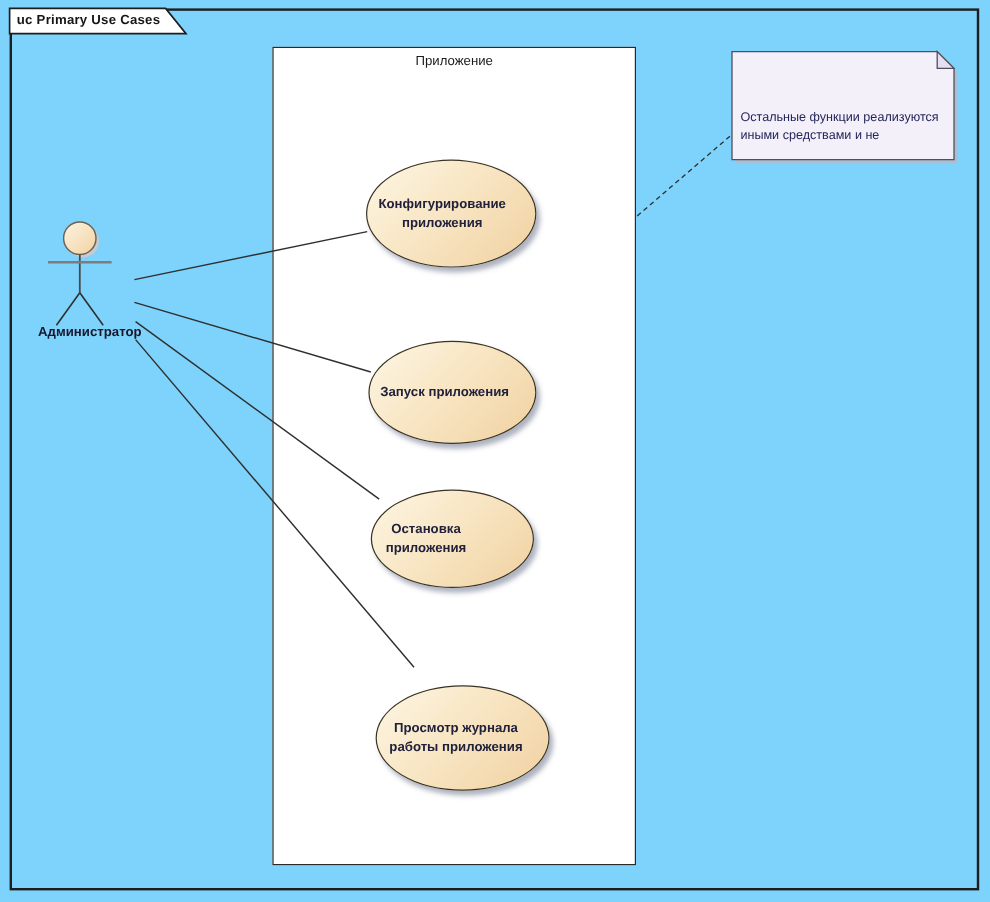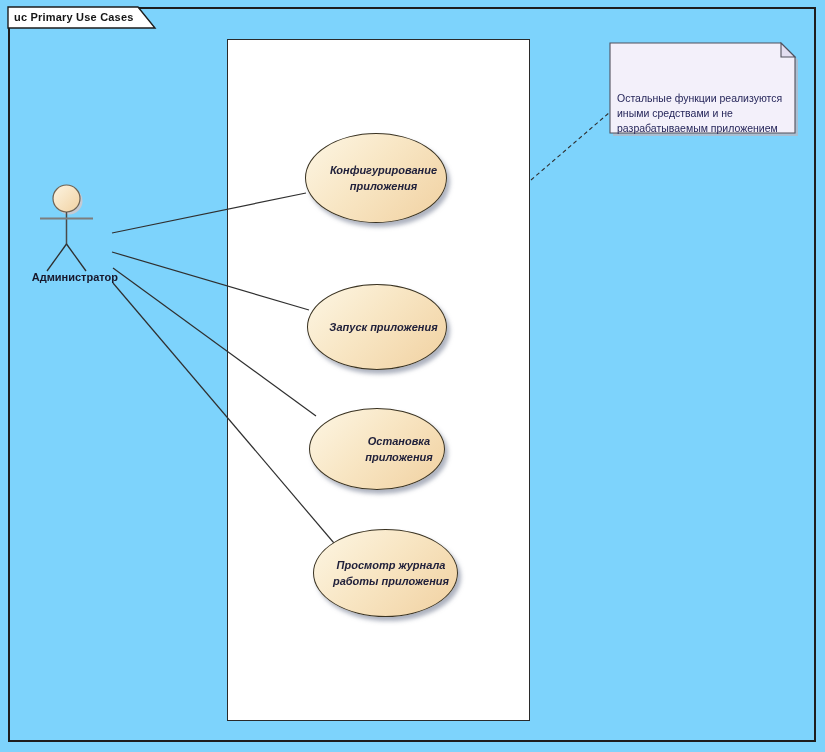--- a/index.html
+++ b/index.html
@@ -23,33 +23,33 @@
   .boundary-label{
     left:227px;top:45px;width:303px;text-align:center;font-size:11px;color:#1c1c1c;
   }
   .actor-label{
     left:22px;top:271px;width:96px;text-align:right;font-size:11px;font-weight:bold;color:#17172b;
   }
   .usecase{
     position:absolute;border:1.5px solid #3a3322;border-radius:50%;
     background:linear-gradient(135deg,#fdf6e4 0%,#f8e6c4 45%,#f1d1a1 100%);
     box-shadow:3px 4px 4px rgba(105,115,138,0.55);
-    display:flex;align-items:center;justify-content:flex-end;box-sizing:border-box;font-style:italic;
+    display:flex;align-items:center;justify-content:flex-start;box-sizing:border-box;
   }
   .usecase span{
     display:block;text-align:center;font-size:11px;font-weight:bold;
     color:#21213b;line-height:16px;
   }
   .uc1{left:305px;top:133px;width:142px;height:90px;}
   .uc1 span{width:125px;}
   .uc2{left:307px;top:284px;width:140px;height:86px;}
   .uc2 span{width:125px;}
   .uc3{left:309px;top:408px;width:136px;height:82px;}
   .uc3 span{width:90px;}
-  .uc4{left:313px;top:529px;width:145px;height:88px;}
+  .uc4{left:313px;top:571px;width:145px;height:88px;}
   .uc4 span{width:132px;}
   .note-text{
     position:absolute;left:617px;top:54px;width:174px;
     font-size:10.5px;line-height:15px;color:#26265a;margin-top:37px;
   }
 </style>
 </head>
 <body>
 
 <div class="canvas">
@@ -85,34 +85,34 @@
     </g>
 
     <g>
       <polygon points="613,46 784,46 798,60 798,136 613,136" fill="#b4b9c6" opacity="0.8"></polygon>
       <polygon points="610,43 781,43 795,57 795,133 610,133" fill="#f3f0fa" stroke="#50505c" stroke-width="1.1"></polygon>
       <path d="M781,43 L781,57 L795,57 Z" fill="#e3def0" stroke="#50505c" stroke-width="1.1"></path>
     </g>
   </svg>
 
   <div class="label frame-title">uc Primary Use Cases</div>
+  <div class="label boundary-label">Приложение</div>
   <div class="label actor-label">Администратор</div>
 
   <div class="usecase uc1">
     <span>Конфигурирование приложения</span>
   </div>
   <div class="usecase uc2">
     <span>Запуск приложения</span>
   </div>
   <div class="usecase uc3">
     <span>Остановка приложения</span>
   </div>
   <div class="usecase uc4">
     <span>Просмотр журнала работы приложения</span>
   </div>
 
   <div class="note-text">
     <div>Остальные функции реализуются</div>
     <div>иными средствами и не</div>
-    <div>разрабатываемым приложением</div>
   </div>
 
 </div>
 
 </body></html>

